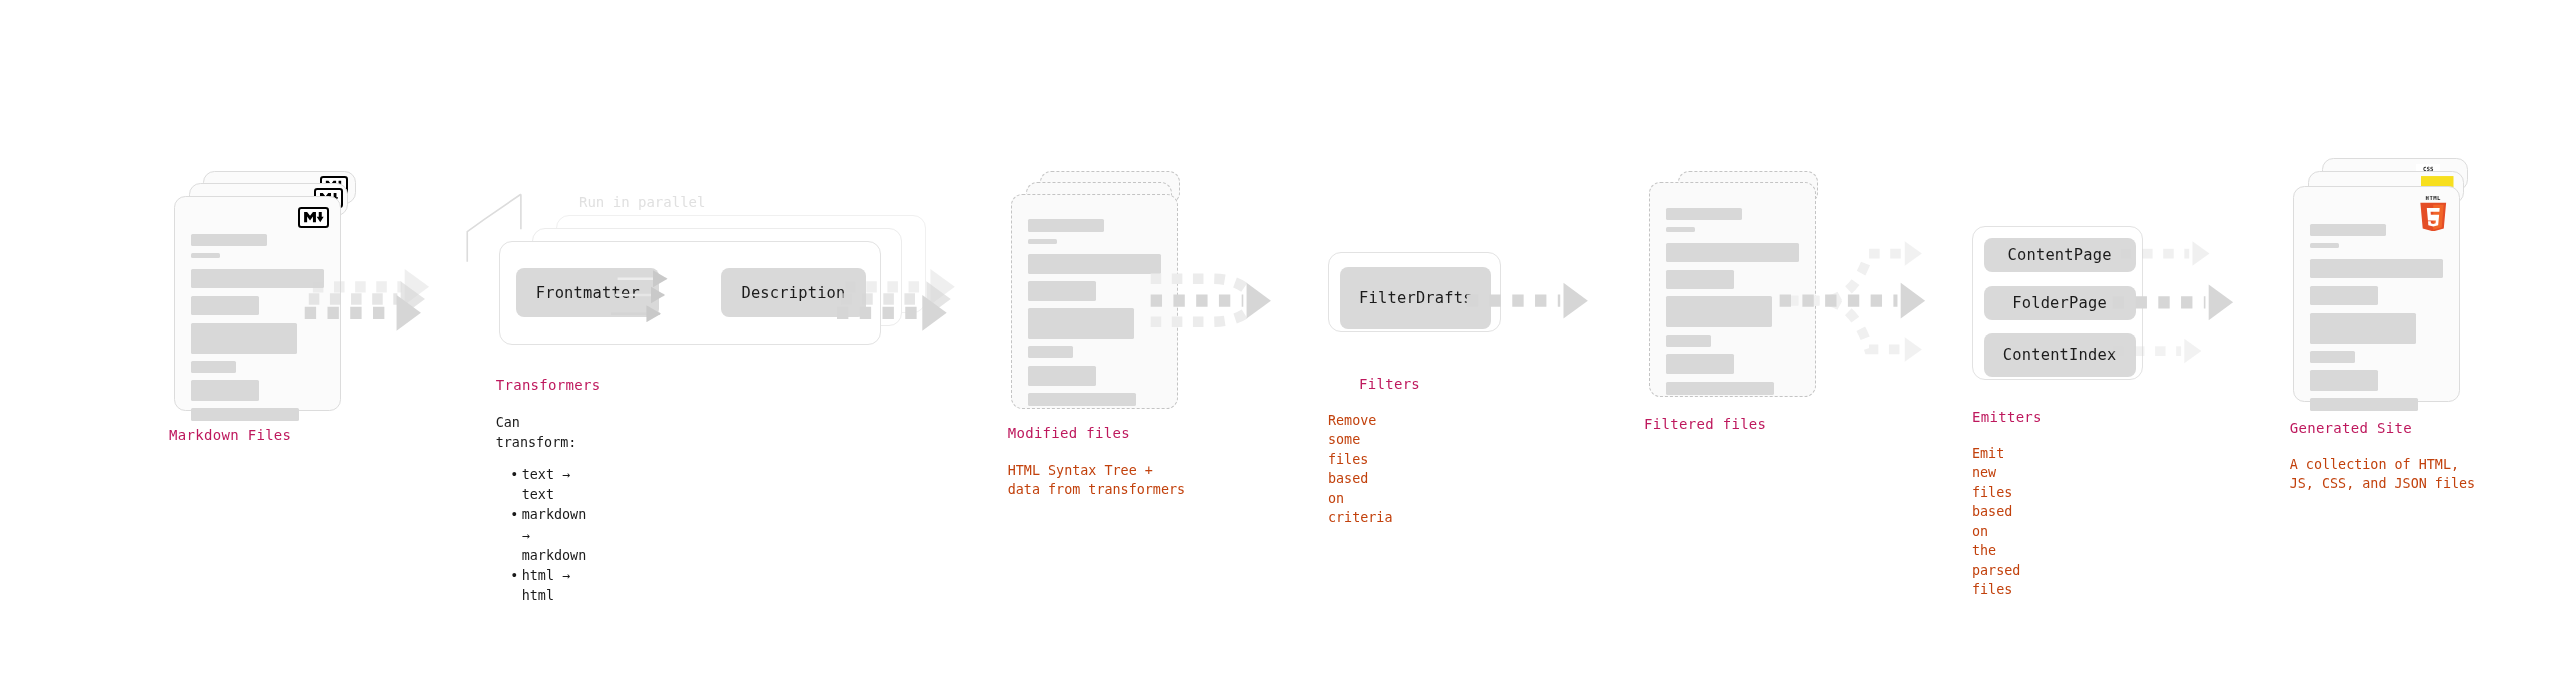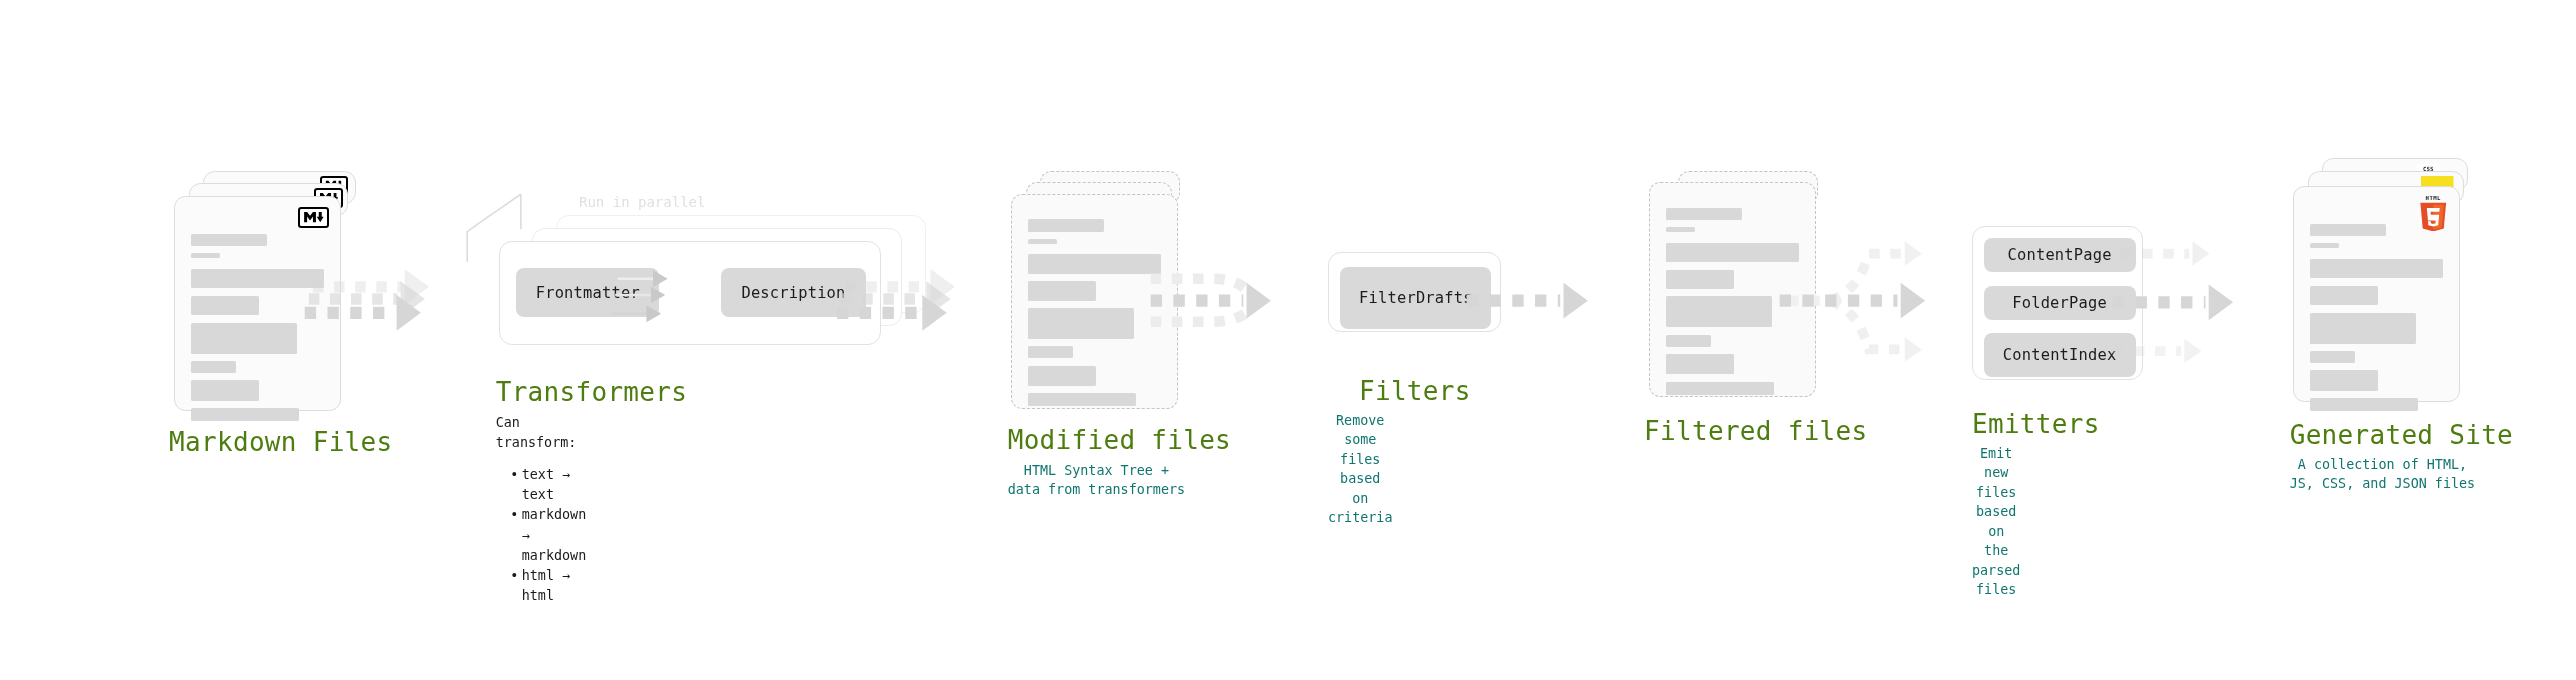--- a/index.html
+++ b/index.html
@@ -92,32 +92,31 @@
     letter-spacing: 0.2px;
     color: #1c1c1c;
     white-space: nowrap;
   }
   .chip.ghost2 { background: #e4e4e4; color: transparent; }
   .chip.ghost1 { background: #ededed; color: transparent; }
 
   
   .caption-title {
     position: absolute;
-    font-size: 26px;
+    font-size: 14px;
     letter-spacing: 0.3px;
-    color: #4d7c0f;
+    color: #be185d;
     white-space: nowrap;
   }
   .caption-sub {
     position: absolute;
     font-size: 13.4px;
     line-height: 1.45;
-    color: #0f766e;
+    color: #c2410c;
     white-space: pre-line;
-    text-align: center;
   }
   .caption-list {
     position: absolute;
     font-size: 13.4px;
     line-height: 1.5;
     color: #1a1a1a;
   }
   .caption-list .lead { margin: 0 0 1.6px 0; }
   .caption-list ul { margin: 12px; padding-left: 14px; list-style: none; }
   .caption-list li { position: relative; }

